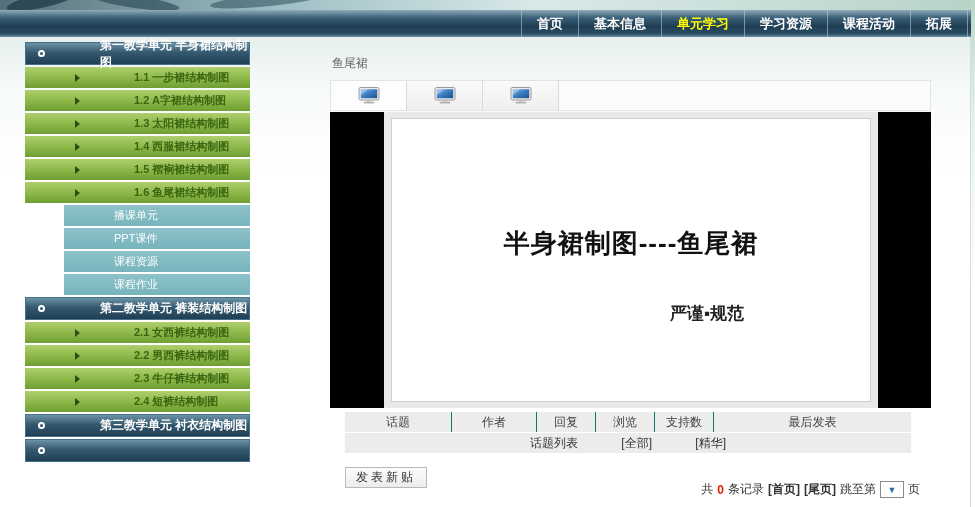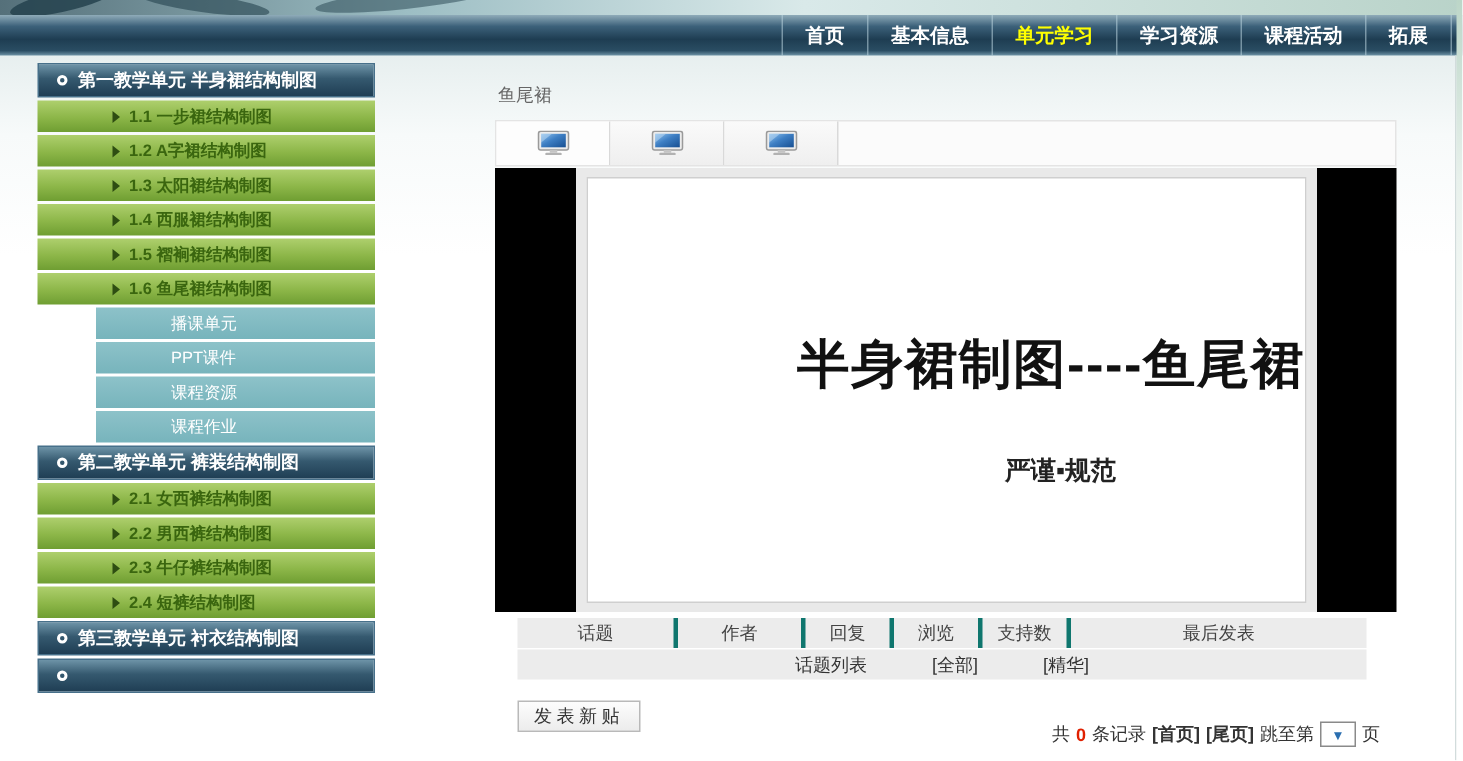--- a/index.html
+++ b/index.html
@@ -20,21 +20,21 @@
   .nav { position:absolute; left:0; top:10px; width:975px; height:27px;
          background:linear-gradient(180deg,#8fabb9 0%,#3c617a 28%,#1e3d52 60%,#2a4d63 88%,#6e93a6 100%);
          display:flex; justify-content:flex-end; align-items:flex-end; padding-right:7px; }
   .nav-item { color:#fff; font-size:13px; font-weight:bold; line-height:27px;
               padding:0 15px; border-left:1px solid rgba(188,214,224,.55); cursor:pointer; white-space:nowrap; }
   .nav-item:last-child { border-right:1px solid rgba(188,214,224,.55); }
   .nav-item.active { color:#ffff00; }
 
   
   .sidebar { position:absolute; left:25px; top:42px; width:225px; }
-  .s-item { height:21px; margin-bottom:2px; display:flex; align-items:center; cursor:pointer; }
+  .s-item { height:21px; margin-bottom:2px; display:flex; align-items:center; cursor:pointer;gap:48px; }
   .s-head { background:linear-gradient(180deg,#6d93a7 0%,#35596f 45%,#1f3e54 100%);
             border:1px solid #47708a; color:#fff; font-size:12px; font-weight:bold; padding-left:12px; height:23px; }
   .s-head .ring { width:7px; height:7px; border:2px solid #fff; border-radius:50%; margin-right:7px; flex:0 0 auto; }
   .s-green { background:linear-gradient(180deg,#aecf6d 0%,#8cb648 55%,#6f9e32 100%);
              color:#3a660f; font-size:11px; font-weight:bold; padding-left:50px;text-align:right; }
   .s-green .arrow { width:0; height:0; border-left:5px solid #2e4d12; border-top:4px solid transparent;
                     border-bottom:4px solid transparent; margin-right:6px; flex:0 0 auto; }
   .s-teal { background:linear-gradient(180deg,#8dc2c9 0%,#77b4bc 100%);
             color:#fff; font-size:11px; padding-left:50px;margin-left:39px; }
 
@@ -46,27 +46,27 @@
   .tab { width:76px; height:29px; background:linear-gradient(180deg,#fafafa,#efefef);
          border-right:1px solid #d9d9d9; display:flex; align-items:center; justify-content:center; cursor:pointer; }
   .tab:first-child { border-left:0; background:#fdfdfd; }
 
   .player { position:absolute; left:330px; top:112px; width:601px; height:296px; display:flex; }
   .bar-black { background:#000; height:100%; }
   .bar-left { width:54px; } .bar-right { width:53px; }
   .slide-frame { flex:1; background:#e9e9e9; padding:6px 7px; }
   .slide { width:100%; height:100%; background:#fff; border:1px solid #cfcfcf; position:relative; }
   .slide-title { position:absolute; left:0; right:0; top:44%; transform:translateY(-50%);
-                 text-align:right; font-size:35px; font-weight:bold; color:#111; letter-spacing:1px; }
+                 text-align:center; font-size:26px; font-weight:bold; color:#111; letter-spacing:1px; }
   .slide-sub { position:absolute; left:0; right:0; top:65%; text-align:center;
                font-size:17px; font-weight:bold; color:#222; transform:translateX(76px); }
 
   .forum { position:absolute; left:345px; top:412px; width:566px; }
   .f-row { display:flex; background:#ececec; height:20px; margin-bottom:1px; }
-  .f-cell { font-size:12px; color:#444; text-align:center; line-height:20px; border-right:3px solid #0f766e; }
+  .f-cell { font-size:12px; color:#444; text-align:center; line-height:20px; border-right:1px solid #0f766e; }
   .f-cell:nth-child(1){width:107px;} .f-cell:nth-child(2){width:85px;}
   .f-cell:nth-child(3){width:59px;}  .f-cell:nth-child(4){width:59px;}
   .f-cell:nth-child(5){width:59px;}  .f-cell:nth-child(6){width:197px; border-right:0;}
   .f-sub { background:#ececec; height:20px; text-align:center; font-size:12px; color:#333; line-height:20px; }
   .f-sub span { margin:0 20px; cursor:pointer; }
 
   .post-btn { position:absolute; left:345px; top:467px; height:21px; padding:0 10px;
               background:linear-gradient(180deg,#fdfdfd,#ececec); border:1px solid #b9b9b9;
               font-size:12px; color:#333; letter-spacing:3px; line-height:19px; cursor:pointer;
               font-family:"Liberation Sans","DejaVu Sans",sans-serif; }

